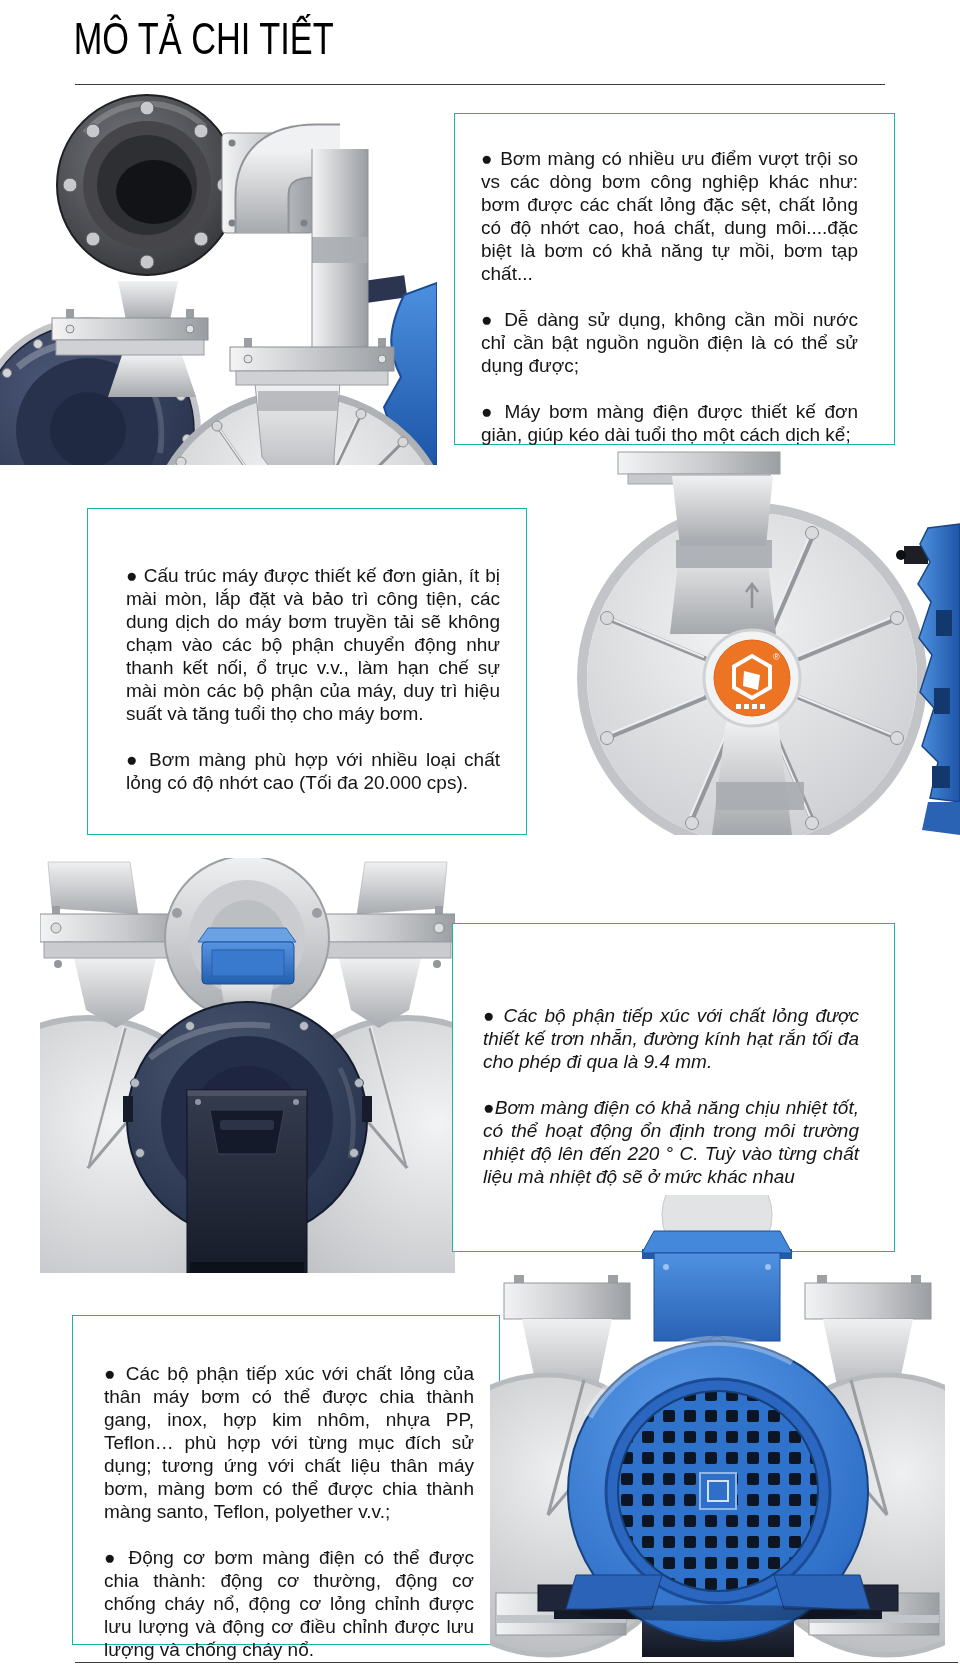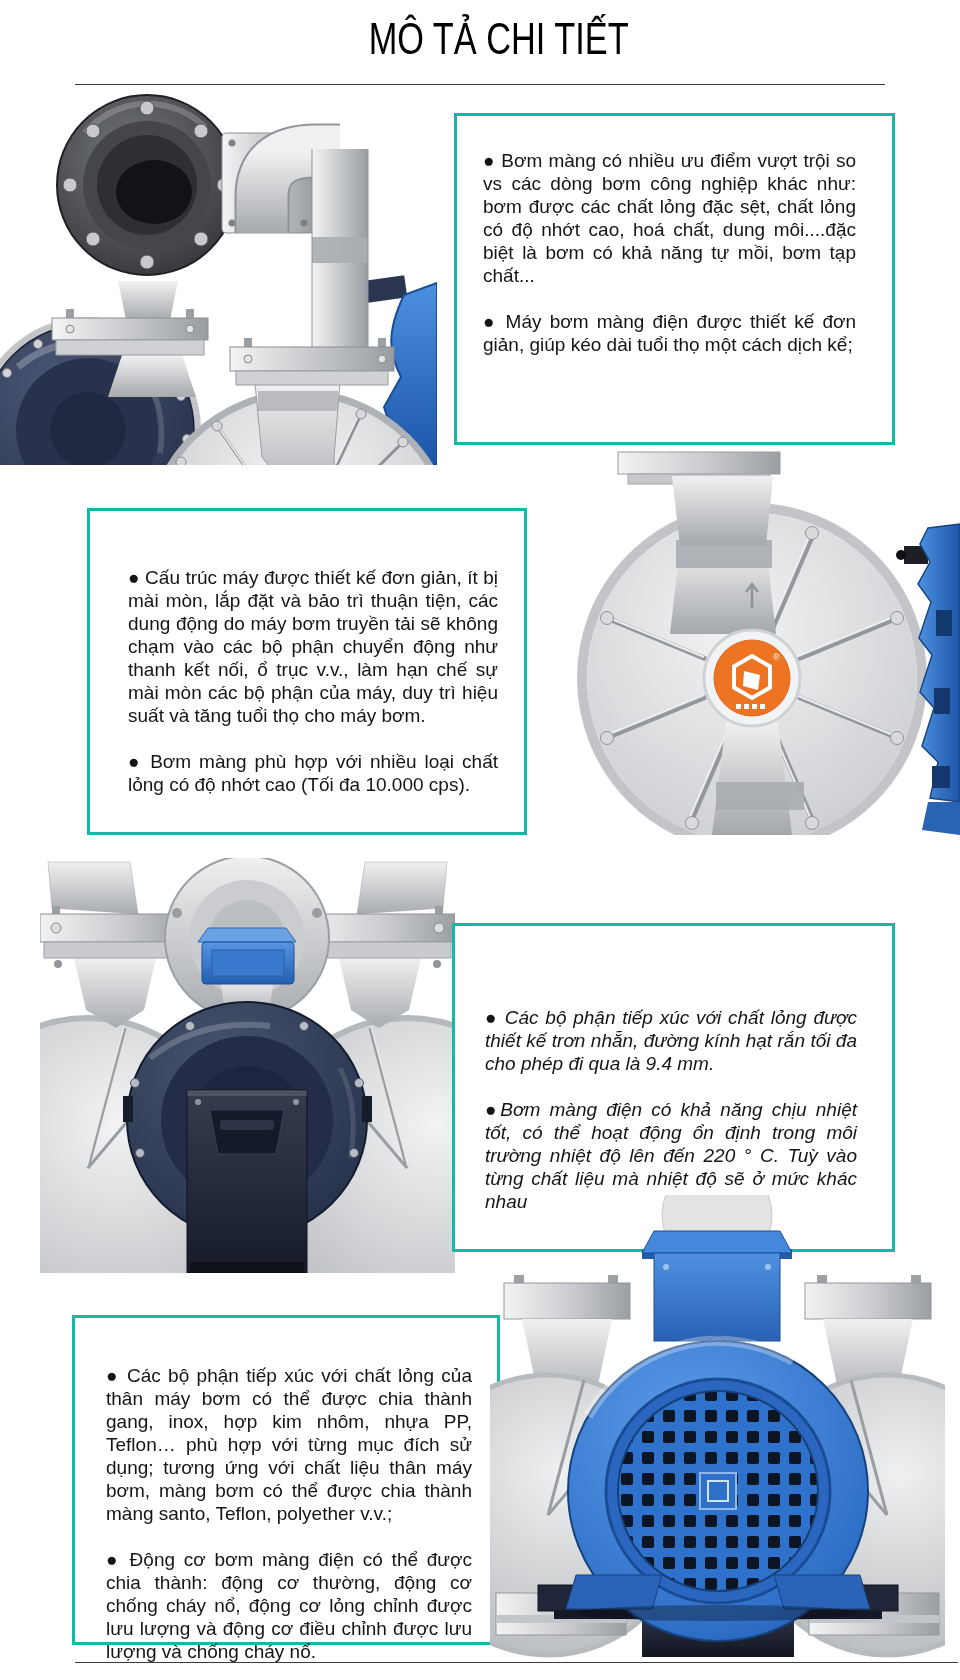--- a/index.html
+++ b/index.html
@@ -1,28 +1,28 @@
 <!DOCTYPE html>
 <html><head>
 <meta charset="utf-8">
 <style>
   html,body{margin:0;padding:0;}
   body{
     width:960px;height:1680px;position:relative;background:#ffffff;
     font-family:"Liberation Sans","DejaVu Sans",sans-serif;overflow:hidden;
   }
   .abs{position:absolute;}
-  .page-title{top:14px;left:0;right:0;text-align:center;color:#000;padding-left:37px;}
+  .page-title{top:14px;left:0;right:0;color:#000;padding-left:37px;}
   .page-title span{
     display:inline-block;font-size:44px;font-weight:400;letter-spacing:0px;
     transform:scaleX(.78);transform-origin:50% 50%;white-space:nowrap;
   }
   .rule{height:0;border-top:1px solid #3c3c3c;}
   .tbox{
-    border:3px solid #14b8a6;box-sizing:border-box;background:#fff;
+    border:1px solid #14b8a6;box-sizing:border-box;background:#fff;
   }
   .tbox p{
     margin:0 0 23px 0;font-size:19px;line-height:23px;color:#151515;
     text-align:justify;
   }
   .photo{line-height:0;}
   svg text{font-family:"Liberation Sans","DejaVu Sans",sans-serif;}
 </style>
 </head>
 <body>
@@ -167,26 +167,27 @@
     <circle cx="318" cy="450" r="26" fill="#f5f5f6" stroke="#d4d5d7" stroke-width="2"></circle>
     <circle cx="318" cy="450" r="20" fill="#ed7423"></circle>
     <polygon points="318,437 327.5,442.5 327.5,453.5 318,459 308.5,453.5 308.5,442.5" fill="none" stroke="#fff" stroke-width="2.5"></polygon>
     <path d="M314 445 l8 2 l-1 8 l-8 -2 z" fill="#fff"></path>
   </g>
 </svg>
 </div>
 
 <div class="abs tbox" style="left:454px;top:113px;width:441px;height:332px;padding:33px 36px 0 26px;">
   <p>● Bơm màng có nhiều ưu điểm vượt trội so vs các dòng bơm công nghiệp khác như: bơm được các chất lỏng đặc sệt, chất lỏng có độ nhớt cao, hoá chất, dung môi....đặc biệt là bơm có khả năng tự mồi, bơm tạp chất...</p>
+  <p>● Dễ dàng sử dụng, không cần mồi nước chỉ cần bật nguồn nguồn điện là có thể sử dụng được;</p>
   <p>● Máy bơm màng điện được thiết kế đơn giản, giúp kéo dài tuổi thọ một cách dịch kể;</p>
 </div>
 
 <div class="abs tbox" style="left:87px;top:508px;width:440px;height:327px;padding:55px 26px 0 38px;">
-  <p>● Cấu trúc máy được thiết kế đơn giản, ít bị mài mòn, lắp đặt và bảo trì thuận tiện, các dung động do máy bơm truyền tải sẽ không chạm vào các bộ phận chuyển động như thanh kết nối, ổ trục v.v., làm hạn chế sự mài mòn các bộ phận của máy, duy trì hiệu suất và tăng tuổi thọ cho máy bơm.</p>
-  <p>● Bơm màng phù hợp với nhiều loại chất lỏng có độ nhớt cao (Tối đa 10.000 cps).</p>
+  <p>● Cấu trúc máy được thiết kế đơn giản, ít bị mài mòn, lắp đặt và bảo trì công tiện, các dung dịch do máy bơm truyền tải sẽ không chạm vào các bộ phận chuyển động như thanh kết nối, ổ trục v.v., làm hạn chế sự mài mòn các bộ phận của máy, duy trì hiệu suất và tăng tuổi thọ cho máy bơm.</p>
+  <p>● Bơm màng phù hợp với nhiều loại chất lỏng có độ nhớt cao (Tối đa 20.000 cps).</p>
 </div>
 
 <div class="abs photo" style="left:530px;top:450px;width:430px;height:385px;">
 <svg width="430" height="385" viewBox="0 0 430 385">
   <defs>
     <linearGradient id="g2sv" x1="0" y1="0" x2="0" y2="1">
           <stop offset="0" stop-color="#eff0f1"></stop>
           <stop offset="1" stop-color="#a4a7ab"></stop>
         </linearGradient>
     <linearGradient id="g2sh" x1="0" y1="0" x2="1" y2="0">

